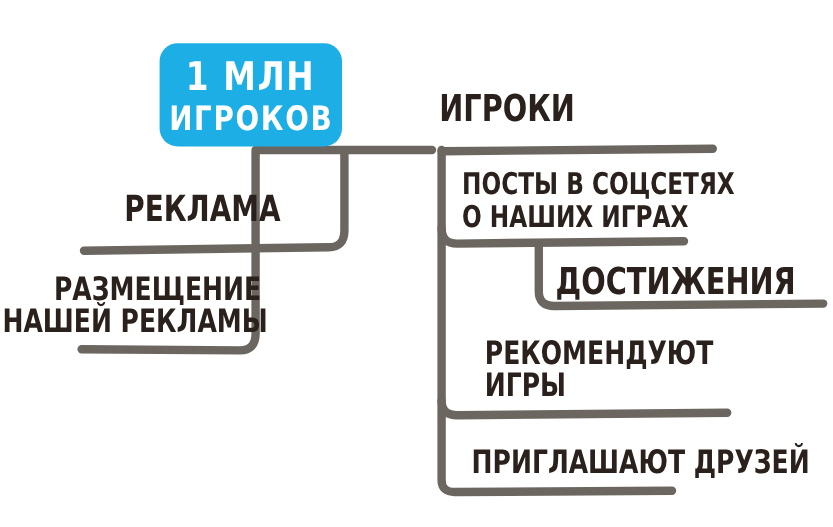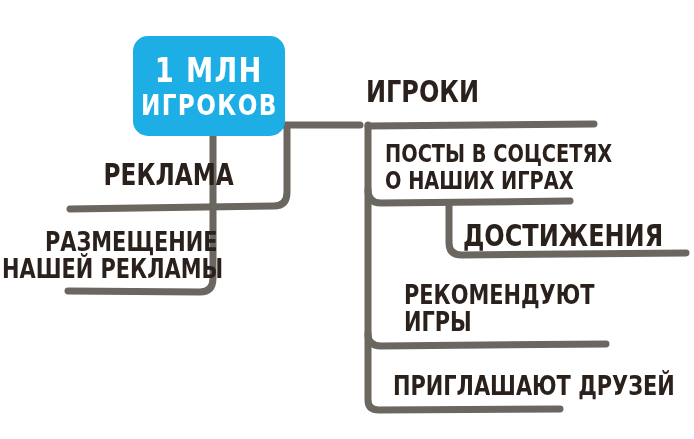--- a/index.html
+++ b/index.html
@@ -69,21 +69,21 @@
 
       <path d="M 368 126 L 594 124"></path>
 
       <path d="M 368 190 Q 368 203 381 203 L 570 201"></path>
       <path d="M 449 204 L 449 243 Q 449 255 462 255 L 686 253"></path>
 
       <path d="M 368 334 Q 368 346 381 346 L 606 344"></path>
     </g>
   </svg>
 
-  <div class="node-box" style="left:133px; top:36px; width:152px; height:100px; background:#1caee4; padding-top:2px;">
+  <div class="node-box" style="left:133px; top:36px; width:152px; height:86px; background:#1caee4; padding-top:2px;">
     <span class="line" style="font-size:33px; margin-bottom:5px;">1 МЛН</span>
     <span class="line" style="font-size:28px;">ИГРОКОВ</span>
   </div>
 
   <div class="label center" style="left:93px; top:160px; font-size:30px;">РЕКЛАМА</div>
 
   <div class="label right" style="left:45px; top:228px; font-size:27px;">РАЗМЕЩЕНИЕ</div>
   <div class="label right" style="left:2px; top:255px; font-size:27px;">НАШЕЙ РЕКЛАМЫ</div>
 
   <div class="label right" style="left:366px; top:76px; font-size:31px;">ИГРОКИ</div>

